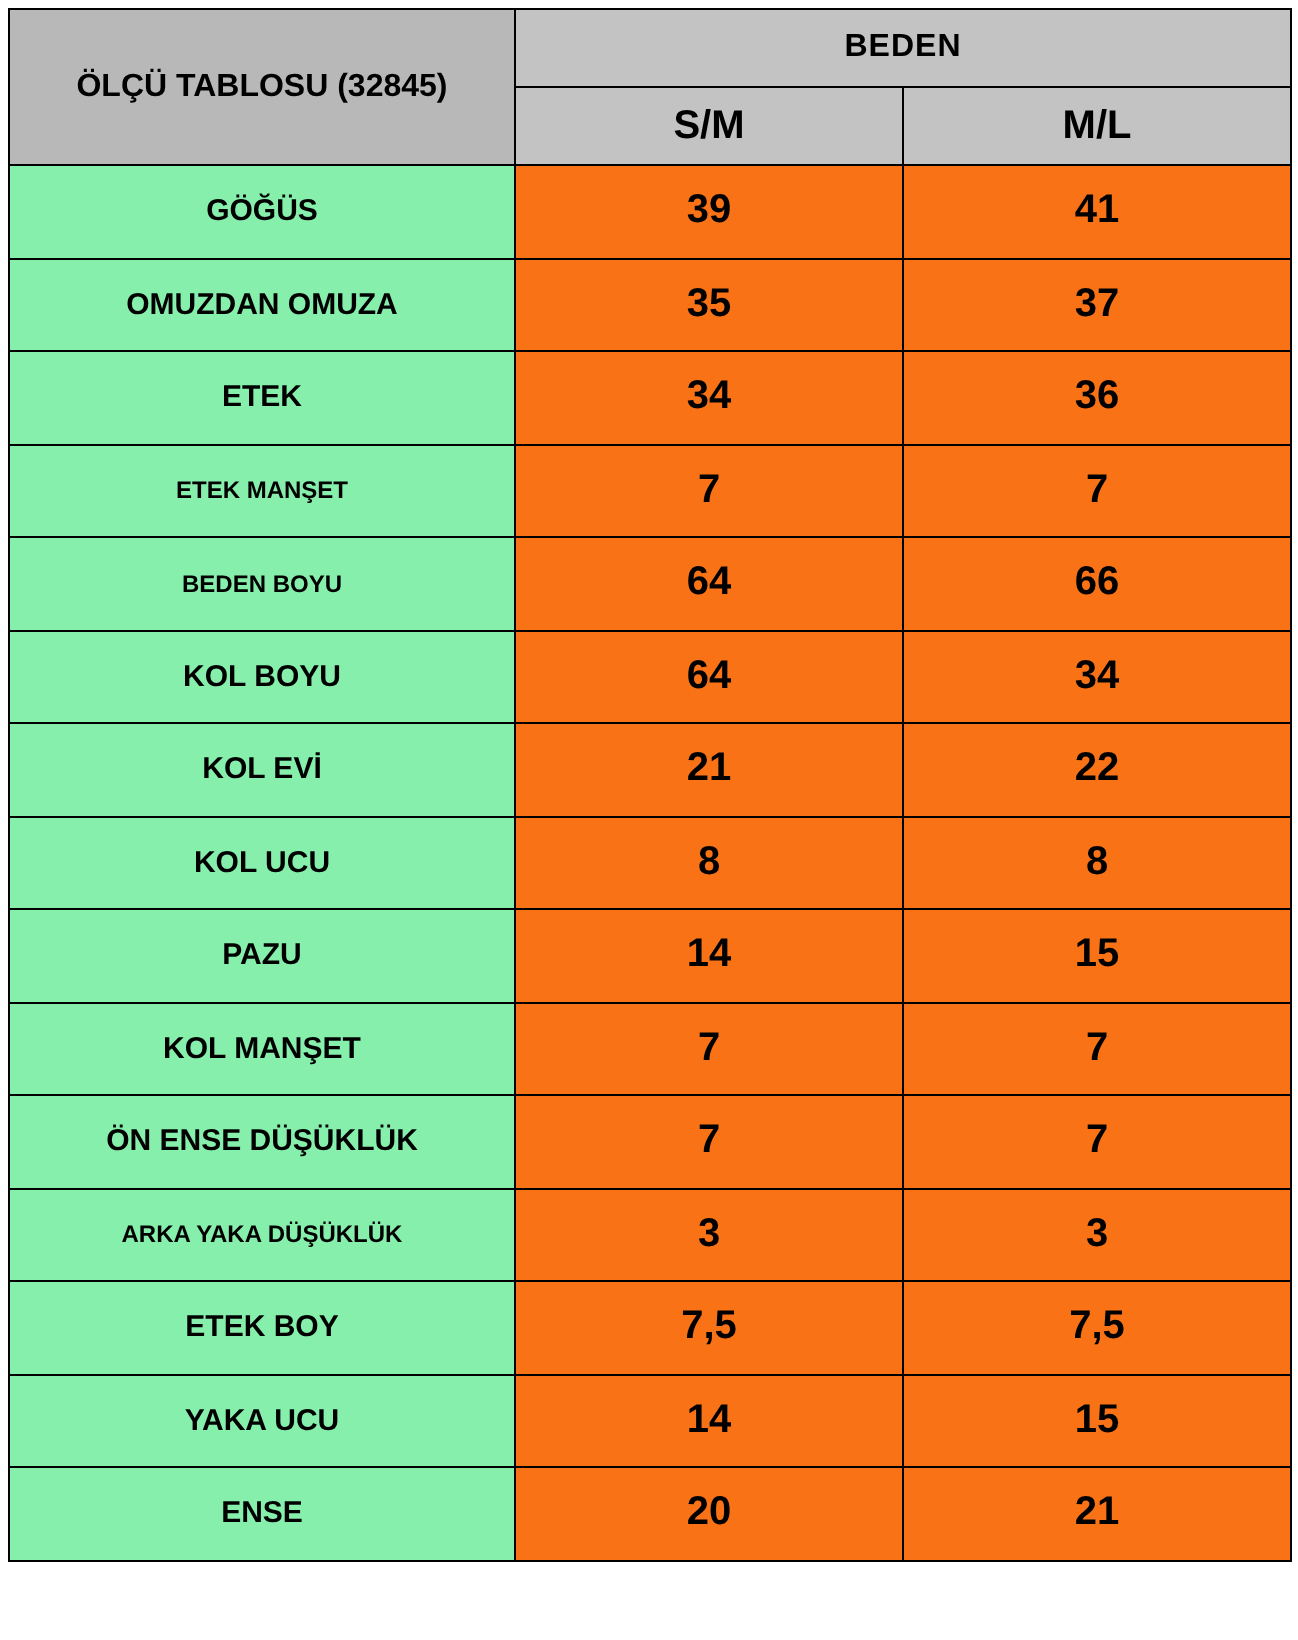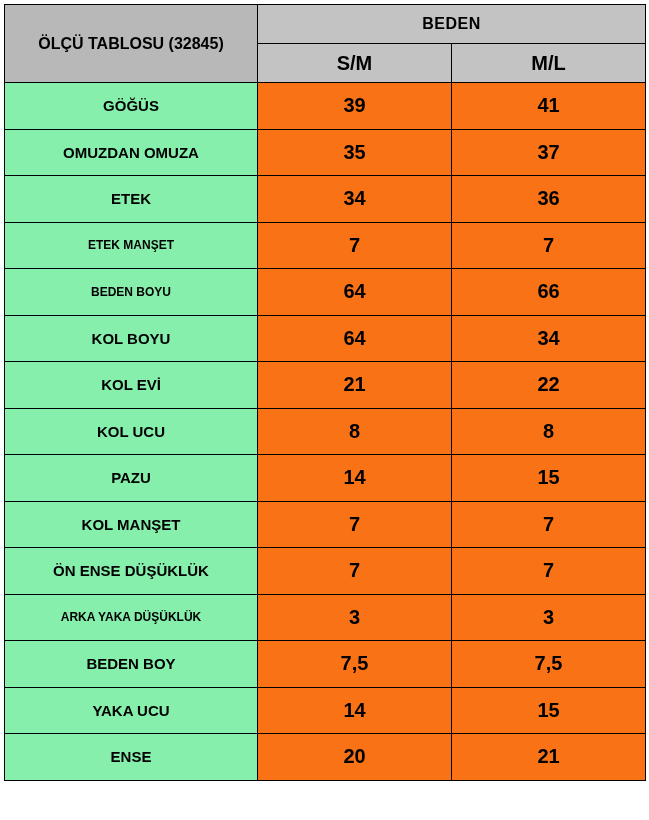--- a/index.html
+++ b/index.html
@@ -148,21 +148,21 @@
         <td class="row-label">ÖN ENSE DÜŞÜKLÜK</td>
         <td class="row-value">7</td>
         <td class="row-value">7</td>
       </tr>
       <tr class="data-row">
         <td class="row-label small">ARKA YAKA DÜŞÜKLÜK</td>
         <td class="row-value">3</td>
         <td class="row-value">3</td>
       </tr>
       <tr class="data-row">
-        <td class="row-label">BEDEN BOY</td>
+        <td class="row-label">ETEK BOY</td>
         <td class="row-value">7,5</td>
         <td class="row-value">7,5</td>
       </tr>
       <tr class="data-row">
         <td class="row-label">YAKA UCU</td>
         <td class="row-value">14</td>
         <td class="row-value">15</td>
       </tr>
       <tr class="data-row">
         <td class="row-label">ENSE</td>

